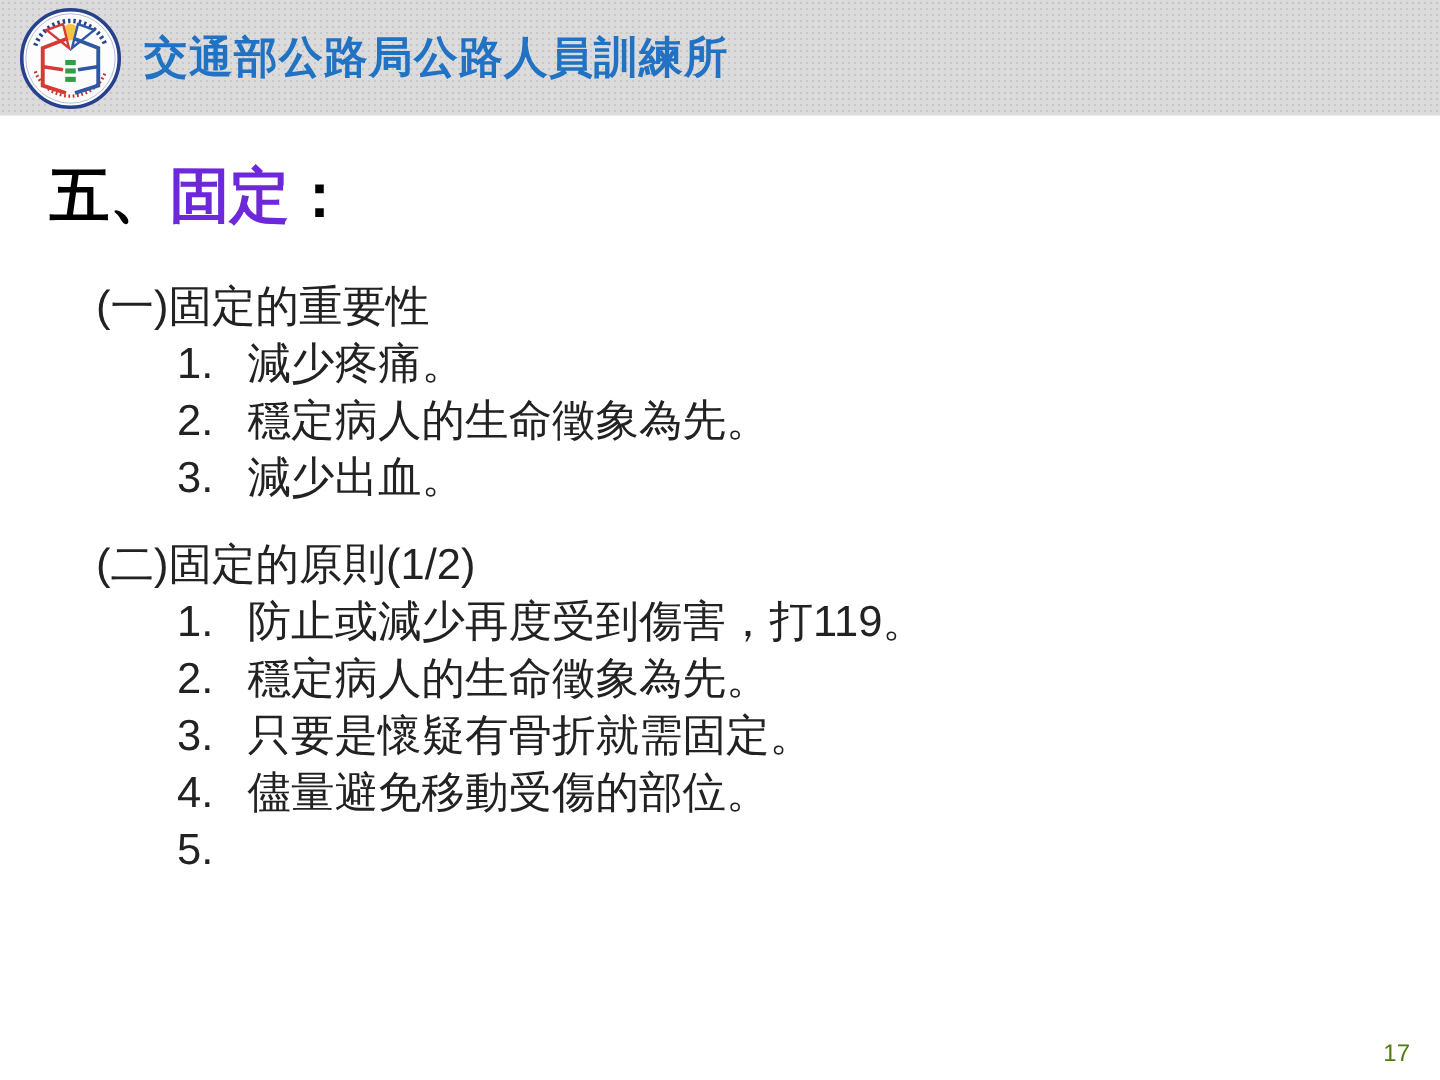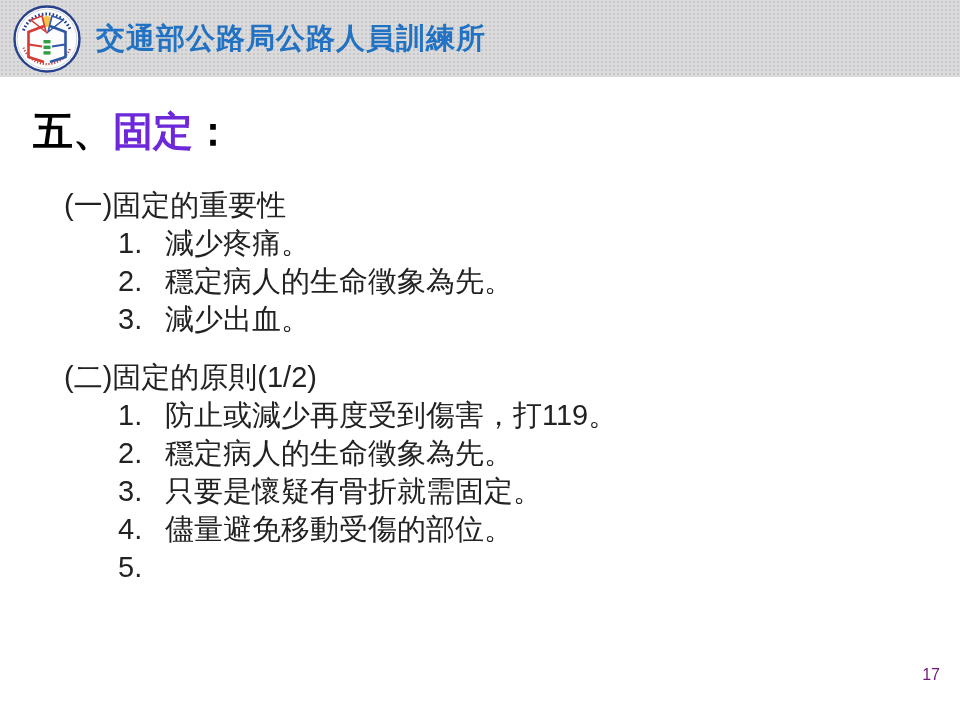--- a/index.html
+++ b/index.html
@@ -46,22 +46,22 @@
     color: #222222;
   }
   .section-heading { white-space: nowrap; }
   .items { margin: 0; padding: 0; list-style: none; }
   .item { display: flex; margin-left: 54px; white-space: nowrap; }
   .item-num { width: 47px; flex: none; }
   .section + .section { margin-top: 20px; }
 
   
   .page-number {
-    position: absolute; right: 20px; bottom: 36px;
-    font-size: 16px; color: #701a75;
+    position: absolute; right: 20px; bottom: 8px;
+    font-size: 16px; color: #4d7c0f;
   }
 </style>
 </head>
 <body>
 
 <div class="slide">
 
   <div class="header-bar">
     <svg class="logo" viewBox="0 0 68 68" xmlns="http://www.w3.org/2000/svg" aria-hidden="true">
       <circle cx="34" cy="34" r="32.5" fill="#fdfdfd" stroke="#27418c" stroke-width="2.4"></circle>

